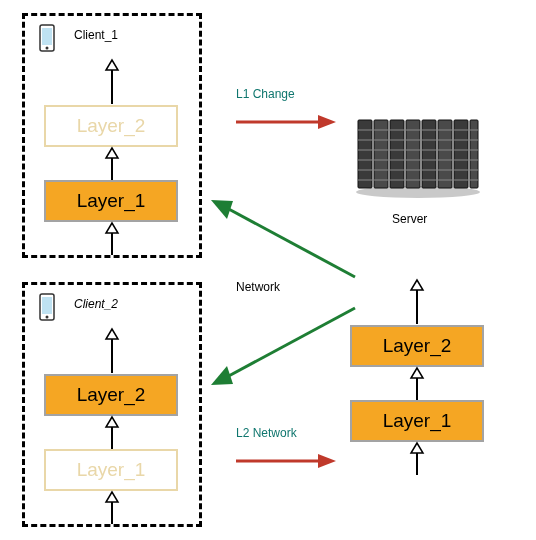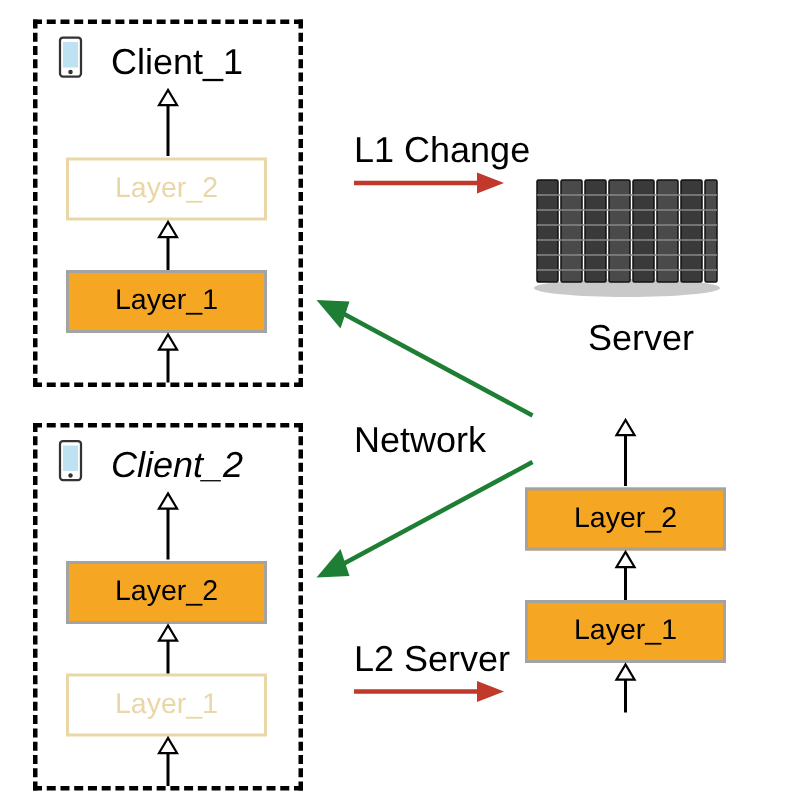--- a/index.html
+++ b/index.html
@@ -31,23 +31,23 @@
     background: #f5a623;
     color: #000;
   }
   .inactive {
     background: #fff;
     color: #e9d7a8;
     border-color: #e9d7a8;
   }
   .label {
     position: absolute;
-    font-size: 24px;
+    font-size: 12px;
   }
-  .red { color: #000000; }
+  .red { color: #0f766e; }
   .green { color: #000000; }
   .black { color: #000; }
   svg.arrow {
     position: absolute;
     overflow: visible;
   }
 </style>
 </head>
 <body>
 
@@ -139,21 +139,21 @@
   <line x1="7" y1="32" x2="7" y2="8" stroke="#000" stroke-width="2"></line>
   <polygon points="7,0 1,10 13,10" fill="#fff" stroke="#000" stroke-width="1.5"></polygon>
 </svg>
 
 <div class="label red" style="left:236px; top:87px;">L1 Change</div>
 <svg class="arrow" style="left:236px; top:112px;" width="100" height="20">
   <line x1="0" y1="10" x2="85" y2="10" stroke="#c0392b" stroke-width="3"></line>
   <polygon points="100,10 82,3 82,17" fill="#c0392b"></polygon>
 </svg>
 
-<div class="label red" style="left:236px; top:426px;">L2 Server</div>
+<div class="label red" style="left:236px; top:426px;">L2 Network</div>
 <svg class="arrow" style="left:236px; top:451px;" width="100" height="20">
   <line x1="0" y1="10" x2="85" y2="10" stroke="#c0392b" stroke-width="3"></line>
   <polygon points="100,10 82,3 82,17" fill="#c0392b"></polygon>
 </svg>
 
 <div class="label green" style="left:236px; top:280px;">Network</div>
 
 <svg class="arrow" style="left:205px; top:195px;" width="160" height="90">
   <line x1="150" y1="82" x2="20" y2="12" stroke="#1e7e34" stroke-width="3"></line>
   <polygon points="6,5 28,6 22,24" fill="#1e7e34"></polygon>

